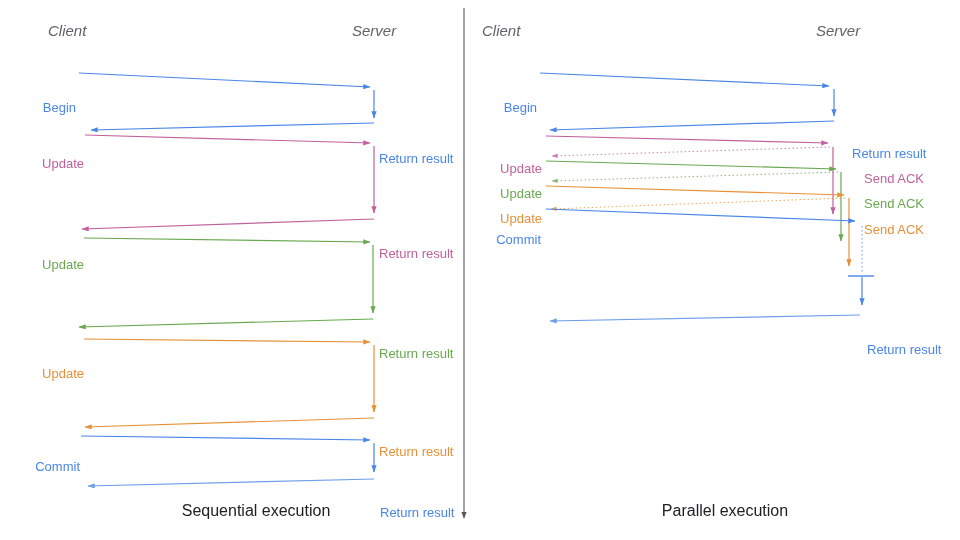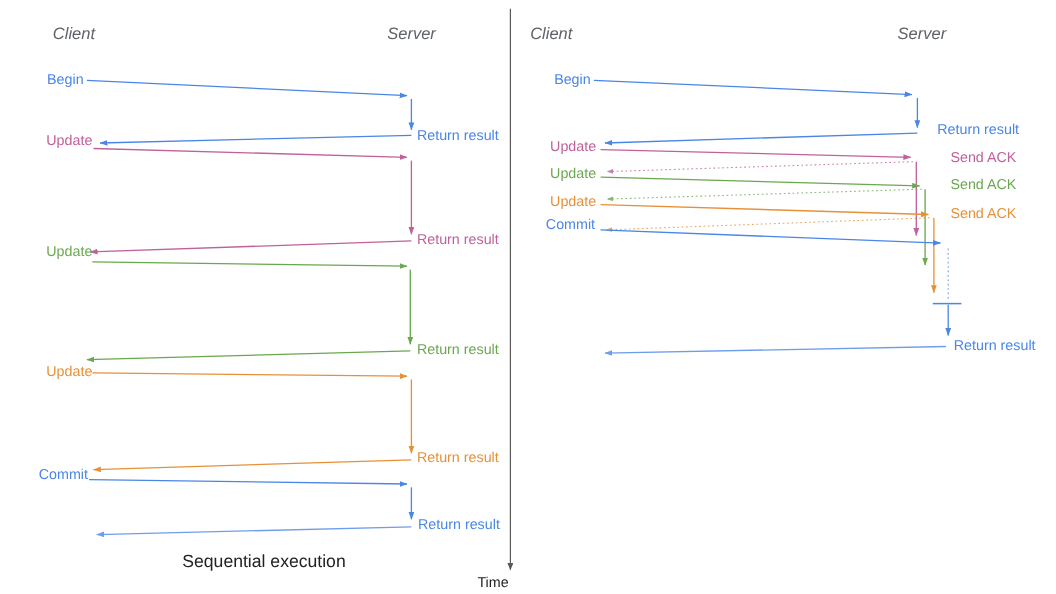--- a/index.html
+++ b/index.html
@@ -1,19 +1,19 @@
 <!DOCTYPE html>
 <html><head>
 <meta charset="utf-8">
 <style>
   html,body{margin:0;padding:0;background:#ffffff;}
   .stage{position:relative;width:960px;height:540px;background:#ffffff;overflow:hidden;
          font-family:"Liberation Sans","DejaVu Sans",sans-serif;}
   .stage svg{position:absolute;left:0;top:0;}
-  .lbl{position:absolute;font-size:13px;line-height:14px;white-space:nowrap;}
+  .lbl{position:absolute;font-size:13px;line-height:14px;white-space:nowrap;margin-top:36px;}
   .hdr{position:absolute;font-size:15px;font-style:italic;color:#5f6368;}
   .cap{position:absolute;font-size:16px;color:#202124;text-align:center;}
   .ra{text-align:right;}
   .c-blue{color:#4a86e8;}
   .c-pink{color:#c0619b;}
   .c-green{color:#6aa84f;}
   .c-orange{color:#e69138;}
   .c-dark{color:#202124;}
 </style>
 </head>
@@ -105,36 +105,37 @@
 
   <div class="lbl ra c-green" style="left:22px;top:222px;width:62px;">Update</div>
   <div class="lbl c-green" style="left:379px;top:311px;">Return result</div>
 
   <div class="lbl ra c-orange" style="left:22px;top:331px;width:62px;">Update</div>
   <div class="lbl c-orange" style="left:379px;top:409px;">Return result</div>
 
   <div class="lbl ra c-blue" style="left:14px;top:424px;width:66px;">Commit</div>
   <div class="lbl c-blue" style="left:380px;top:470px;">Return result</div>
 
-  <div class="cap" style="left:120px;top:502px;width:240px;">Sequential execution</div>
+  <div class="cap" style="left:136px;top:502px;width:240px;">Sequential execution</div>
 
   <div class="hdr" style="left:482px;top:22px;">Client</div>
   <div class="hdr" style="left:816px;top:22px;">Server</div>
 
   <div class="lbl ra c-blue" style="left:477px;top:65px;width:60px;">Begin</div>
   <div class="lbl c-blue" style="left:852px;top:111px;">Return result</div>
 
   <div class="lbl ra c-pink" style="left:480px;top:126px;width:62px;">Update</div>
   <div class="lbl c-pink" style="left:864px;top:136px;">Send ACK</div>
 
   <div class="lbl ra c-green" style="left:480px;top:151px;width:62px;">Update</div>
   <div class="lbl c-green" style="left:864px;top:161px;">Send ACK</div>
 
   <div class="lbl ra c-orange" style="left:480px;top:176px;width:62px;">Update</div>
   <div class="lbl c-orange" style="left:864px;top:187px;">Send ACK</div>
 
   <div class="lbl ra c-blue" style="left:475px;top:197px;width:66px;">Commit</div>
   <div class="lbl c-blue" style="left:867px;top:307px;">Return result</div>
 
+  <div class="cap" style="left:605px;top:502px;width:240px;">Parallel execution</div>
 
   <div class="lbl c-dark" style="left:434px;top:523px;width:60px;">Time</div>
 
 </div>
 
 </body></html>

